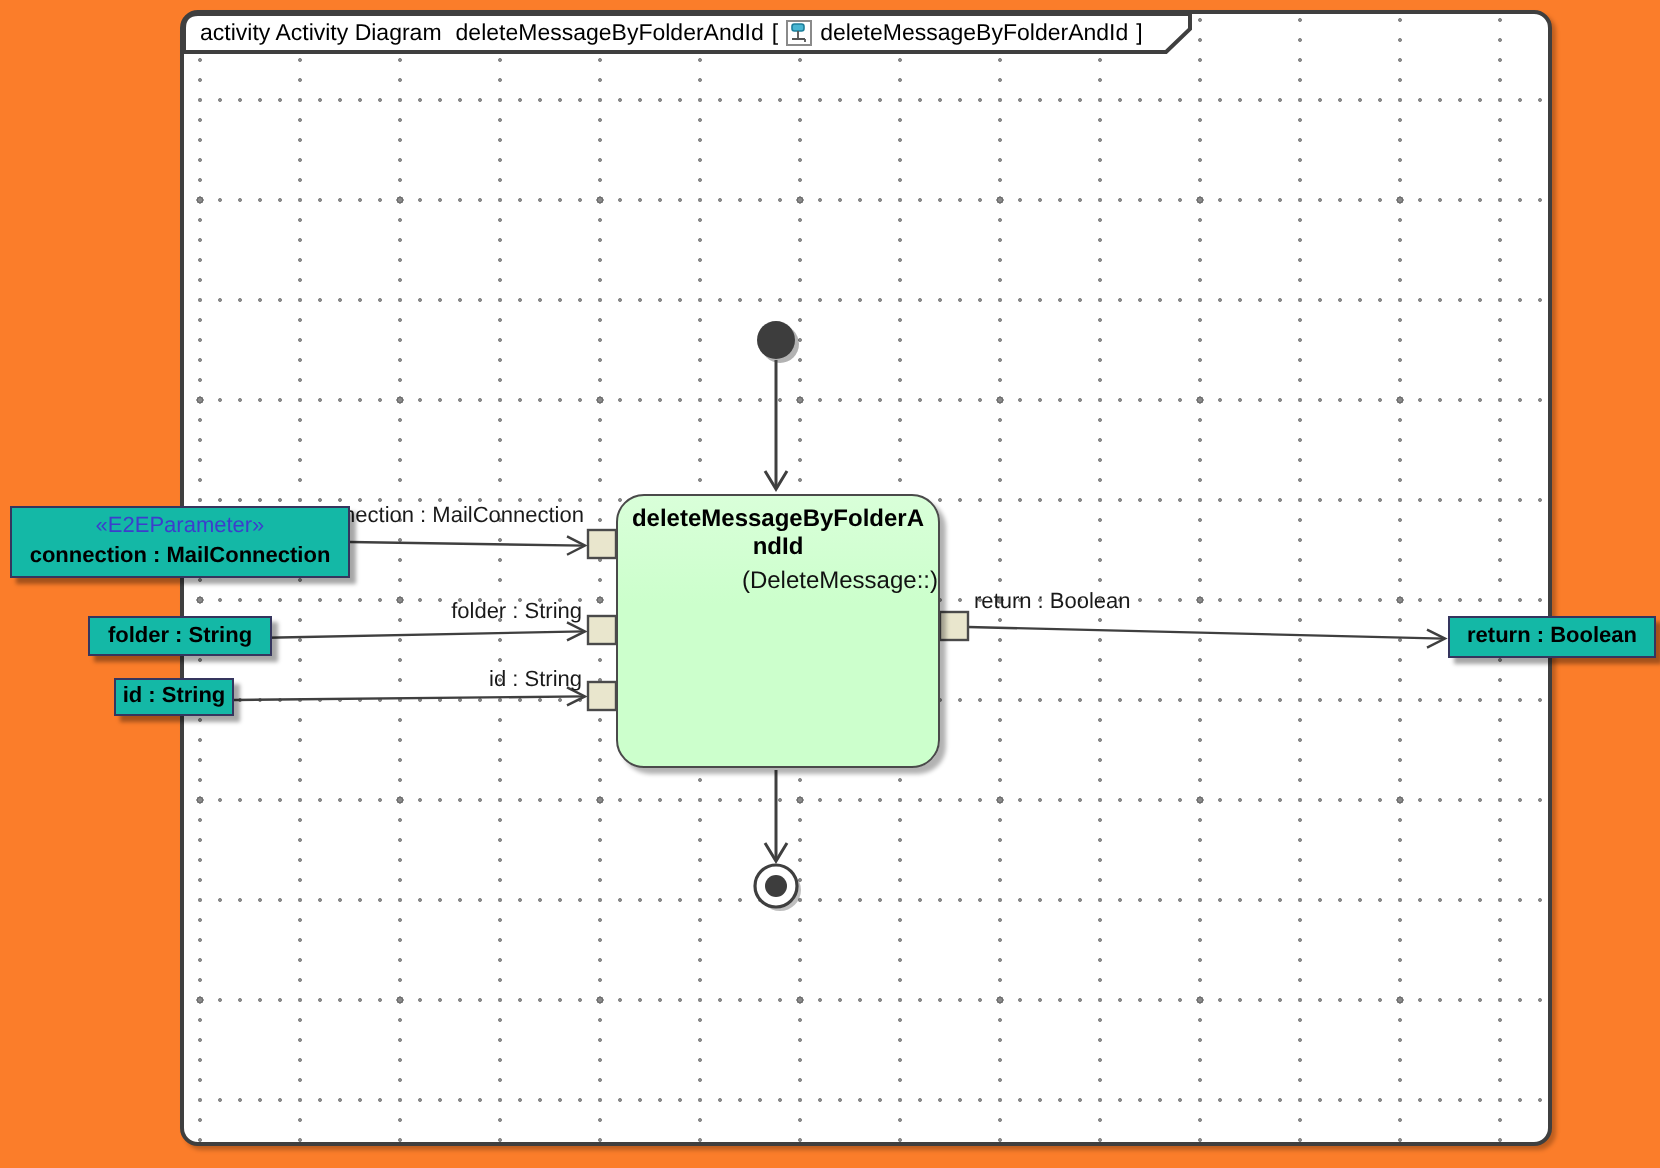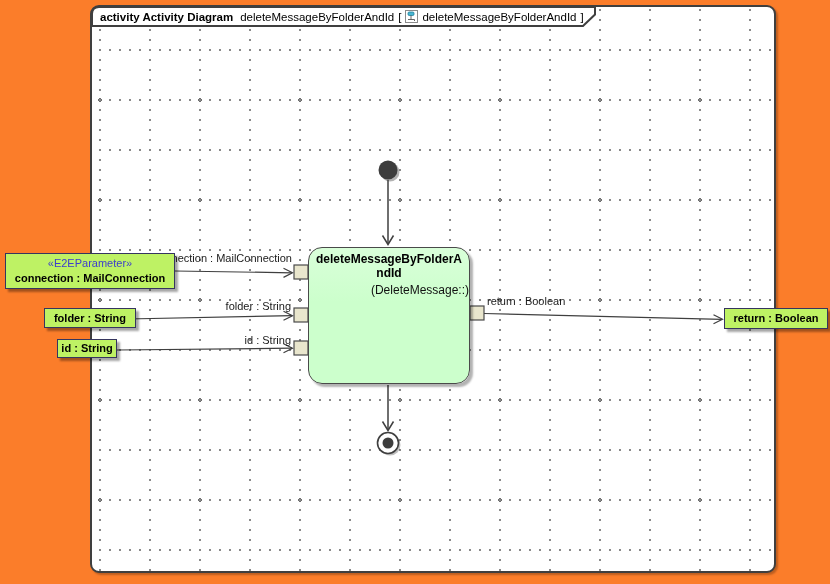--- a/index.html
+++ b/index.html
@@ -24,41 +24,41 @@
     background-position:3px 18px,33px 8px,58px 43px;
     box-shadow:2px 2px 2px rgba(0,0,0,0.25);
   }
   svg.overlay{position:absolute;left:0;top:0;z-index:2;}
   
   #tab-text{
     position:absolute;left:100px;top:7px;width:500px;height:19px;z-index:3;
     display:flex;align-items:center;
     font-size:11.5px;color:#000;white-space:nowrap;
   }
-  #tab-text .kw{font-weight:bold;margin-right:7px;}
+  #tab-text .kw{font-weight:normal;margin-right:7px;}
   #tab-text .br{margin:0 4px;}
   #tab-text .icon{margin-right:4px;display:inline-flex;}
   
   #activity{
     position:absolute;left:308px;top:247px;width:162px;height:137px;z-index:3;
     box-sizing:border-box;
     background:linear-gradient(180deg,#d9ffd9 0%,#ccffcc 40%);
     border:1.5px solid #4a4a4a;border-radius:14px;
     box-shadow:3px 3px 2px rgba(0,0,0,0.3);
     text-align:center;padding-top:5px;
   }
   #activity .aname{
     font-weight:bold;font-size:12px;line-height:13.5px;color:#000;
     width:150px;margin:0 auto;word-break:break-all;
   }
   #activity .aqual{font-size:12px;line-height:14px;color:#111;margin-top:3px;text-align:right;}
   
   .pbox{
     position:absolute;z-index:4;box-sizing:border-box;
-    background:#bef264;border:1px solid #35355e;
+    background:#14b8a6;border:1px solid #35355e;
     box-shadow:3px 3px 2px rgba(0,0,0,0.35);
     font-size:11px;color:#000;text-align:center;
     display:flex;flex-direction:column;justify-content:center;
   }
   .pbox .stereo{color:#3d3dcc;line-height:15px;}
   .pbox .pname{font-weight:bold;line-height:15px;}
   #pbox-connection{left:5px;top:253px;width:170px;height:36px;}
   #pbox-folder{left:44px;top:308px;width:92px;height:20px;}
   #pbox-id{left:57px;top:339px;width:60px;height:19px;}
   #pbox-return{left:724px;top:308px;width:104px;height:21px;}

